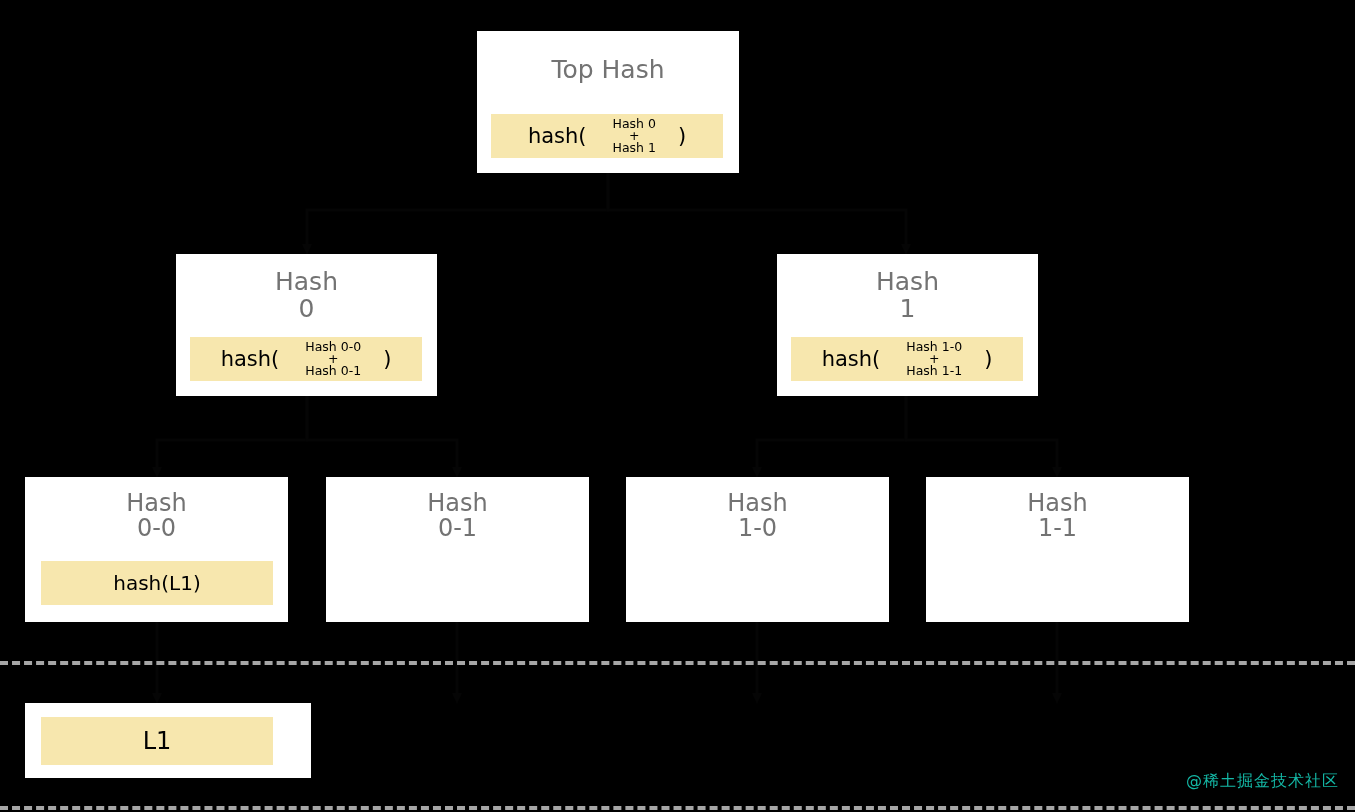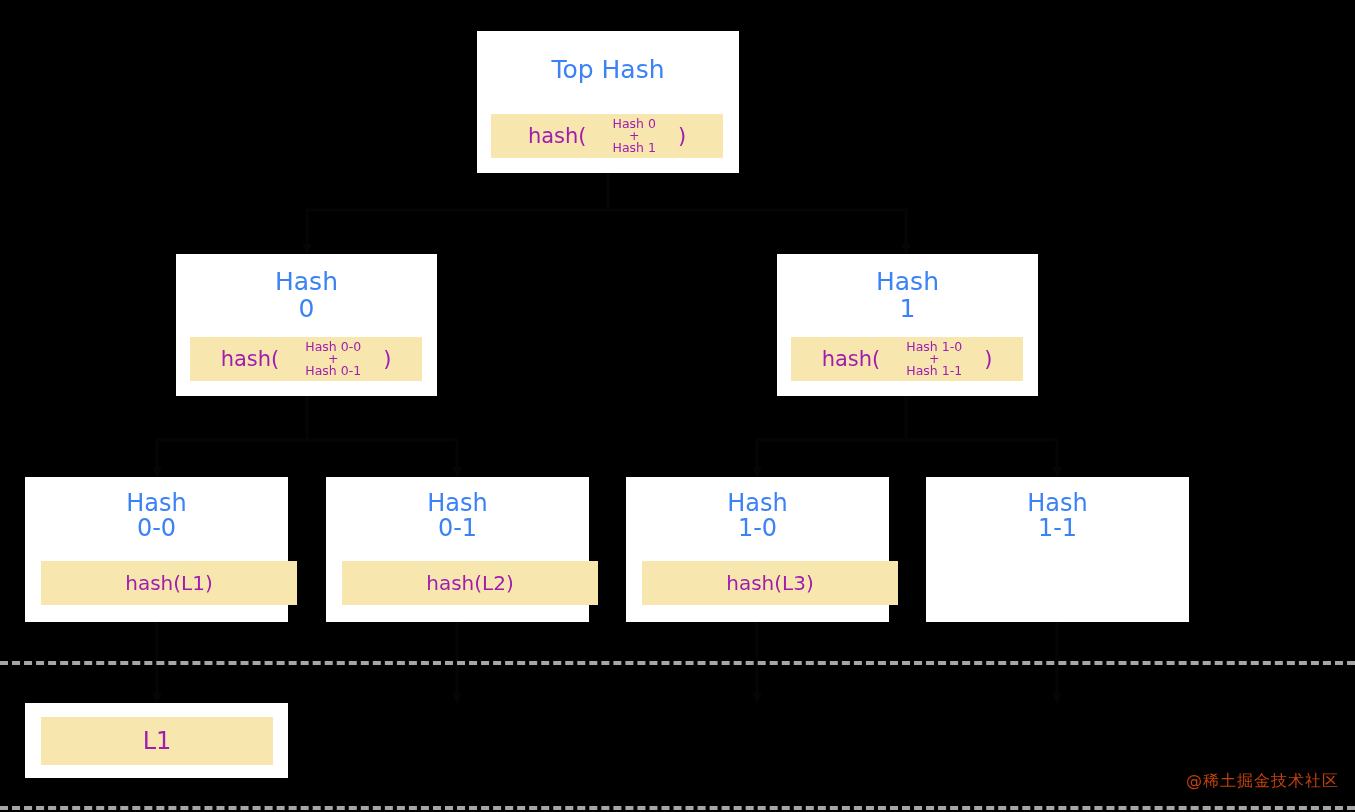--- a/index.html
+++ b/index.html
@@ -22,33 +22,33 @@
   
   .node {
     position: absolute;
     background: #ffffff;
     box-sizing: border-box;
     display: flex;
     flex-direction: column;
     align-items: center;
   }
   .node-title {
-    color: #3b82f6;
+    color: #737373;
     text-align: center;
     line-height: 1.06;
     white-space: pre-line;
     font-weight: 400;
   }
   .hl {
     background: #f7e7ae;
     box-sizing: border-box;
     display: flex;
     align-items: center;
     justify-content: center;
-    color: #a21caf;
+    color: #000000;
   }
 
   
   .node.top {
     left: 477px; top: 31px; width: 262px; height: 142px;
   }
   .node.top .node-title { font-size: 25px; margin-top: 26px; }
   .node.top .hl {
     position: absolute;
     left: 14px; top: 83px; width: 232px; height: 44px;
@@ -80,26 +80,26 @@
     white-space: pre-line;
     margin: 0 22px 0 26px;
   }
   .formula .paren{ font-size: 21px; }
 
   
   .node.leaf { top: 477px; width: 263px; height: 145px; }
   .node.leaf .node-title { font-size: 24px; margin-top: 14px; }
   .node.leaf .hl {
     position: absolute;
-    left: 16px; top: 84px; width: 256px; height: 44px;
+    left: 16px; top: 84px; width: 232px; height: 44px;
     font-size: 20px;
   }
 
   
-  .node.data { top: 703px; width: 263px; height: 75px; padding-left: 18px; }
+  .node.data { top: 703px; width: 286px; height: 75px; padding-left: 18px; }
   .node.data .hl {
     position: absolute;
     left: 16px; top: 14px; width: 232px; height: 48px;
     font-size: 24px;
   }
 
   
   .col0 { left: 25px; }
   .col1 { left: 326px; }
   .col2 { left: 626px; }
@@ -118,21 +118,21 @@
   .connector {
     position: absolute;
     left: 0; top: 0; width: 1355px; height: 812px;
     pointer-events: none;
   }
 
   
   .watermark {
     position: absolute;
     right: 16px; bottom: 20px;
-    color: #c2410c;
+    color: #14b8a6;
     font-size: 16px;
     letter-spacing: 1px;
     white-space: nowrap;
   }
 </style>
 </head>
 <body>
 
 <div id="canvas">
 
@@ -206,27 +206,25 @@
 
   <div class="node leaf col0">
     <div class="node-title">Hash
 0-0</div>
     <div class="hl">hash(L1)</div>
   </div>
 
   <div class="node leaf col1">
     <div class="node-title">Hash
 0-1</div>
-    <div class="hl">hash(L2)</div>
   </div>
 
   <div class="node leaf col2">
     <div class="node-title">Hash
 1-0</div>
-    <div class="hl">hash(L3)</div>
   </div>
 
   <div class="node leaf col3">
     <div class="node-title">Hash
 1-1</div>
   </div>
 
   <div class="dash sep1"></div>
 
   <div class="node data col0">

